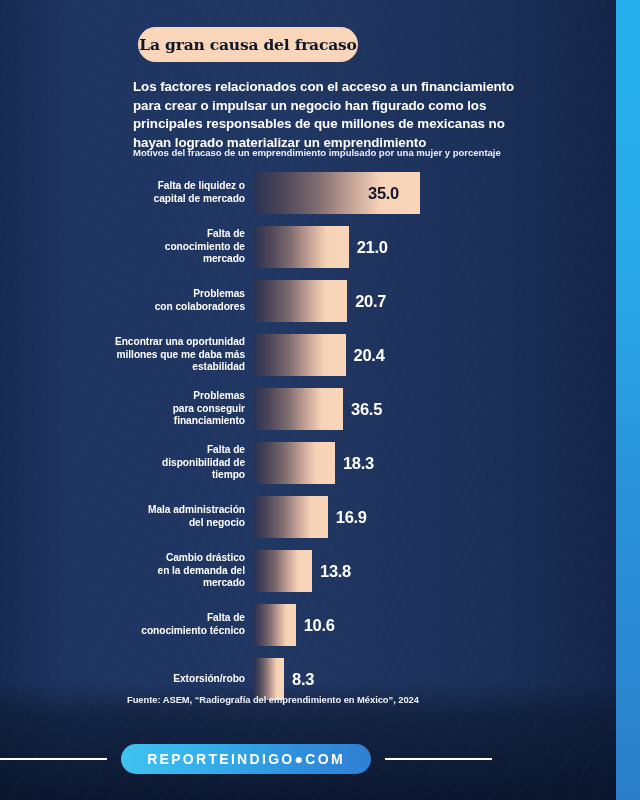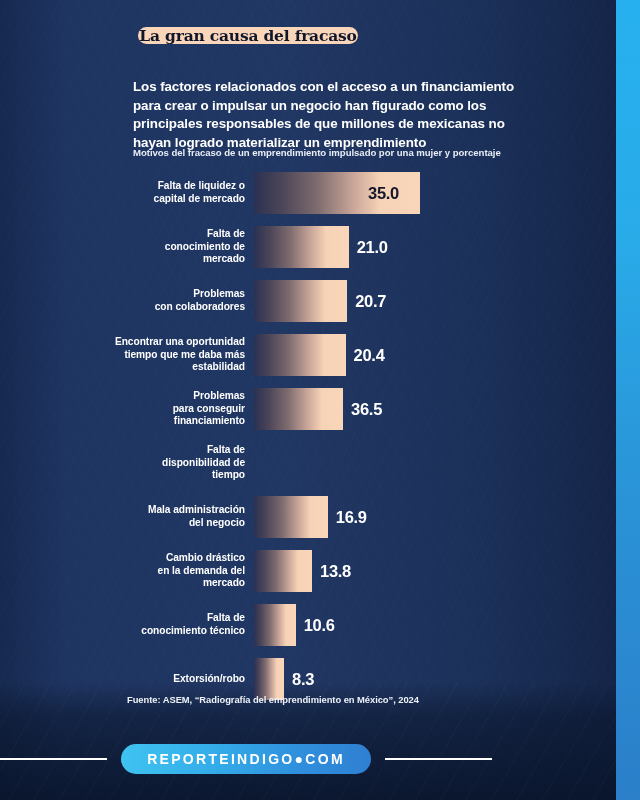--- a/index.html
+++ b/index.html
@@ -31,21 +31,21 @@
   .bottom-band::after{
     content:"";position:absolute;inset:0;
     background:
       repeating-linear-gradient(120deg, rgba(255,255,255,0.022) 0px, rgba(255,255,255,0.022) 1px, rgba(0,0,0,0) 1px, rgba(0,0,0,0) 22px);
   }
 
   .content{position:relative;z-index:3;}
 
   
   .title-pill{
-    position:absolute;left:138px;top:27px;width:220px;height:17px;
+    position:absolute;left:138px;top:27px;width:220px;height:35px;
     background:#f9d5b9;border-radius:18px;
     display:flex;align-items:center;justify-content:center;
   }
   .title-pill span{
     font-family:"DejaVu Serif", serif;
     font-weight:bold;font-size:15.5px;color:#11172b;
     letter-spacing:-0.2px;white-space:nowrap;
   }
 
   
@@ -137,35 +137,39 @@
           </div>
         </div>
         <div class="row">
           <div class="row-label"><span>Problemas</span><br><span>con colaboradores</span></div>
           <div class="bar-wrap">
             <div class="bar" style="width: 93.2px;"></div>
             <div class="bar-value">20.7</div>
           </div>
         </div>
         <div class="row">
-          <div class="row-label"><span>Encontrar una oportunidad</span><br><span>tiempo que me daba más</span><br><span>estabilidad</span></div>
+          <div class="row-label"><span>Encontrar una oportunidad</span><br><span>millones que me daba más</span><br><span>estabilidad</span></div>
           <div class="bar-wrap">
             <div class="bar" style="width: 91.6px;"></div>
             <div class="bar-value">20.4</div>
           </div>
         </div>
         <div class="row">
           <div class="row-label"><span>Problemas</span><br><span>para conseguir</span><br><span>financiamiento</span></div>
           <div class="bar-wrap">
             <div class="bar" style="width: 89.1px;"></div>
             <div class="bar-value">36.5</div>
           </div>
         </div>
         <div class="row">
           <div class="row-label"><span>Falta de</span><br><span>disponibilidad de</span><br><span>tiempo</span></div>
+          <div class="bar-wrap">
+            <div class="bar" style="width: 80.9px;"></div>
+            <div class="bar-value">18.3</div>
+          </div>
         </div>
         <div class="row">
           <div class="row-label"><span>Mala administración</span><br><span>del negocio</span></div>
           <div class="bar-wrap">
             <div class="bar" style="width: 73.8px;"></div>
             <div class="bar-value">16.9</div>
           </div>
         </div>
         <div class="row">
           <div class="row-label"><span>Cambio drástico</span><br><span>en la demanda del</span><br><span>mercado</span></div>

